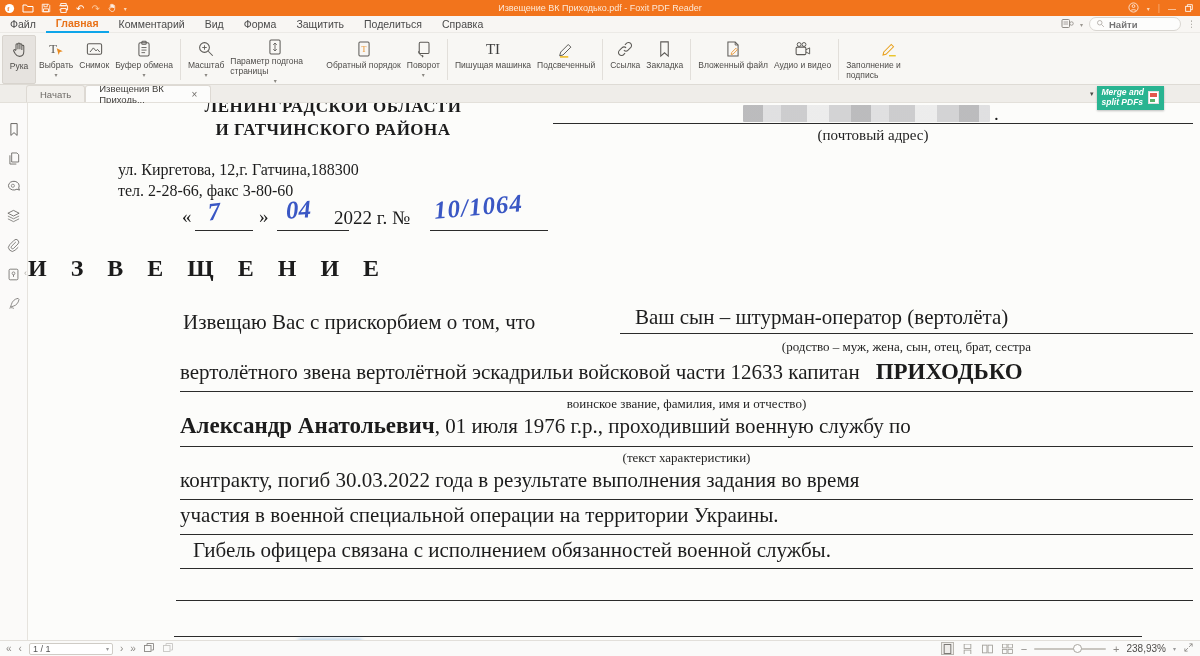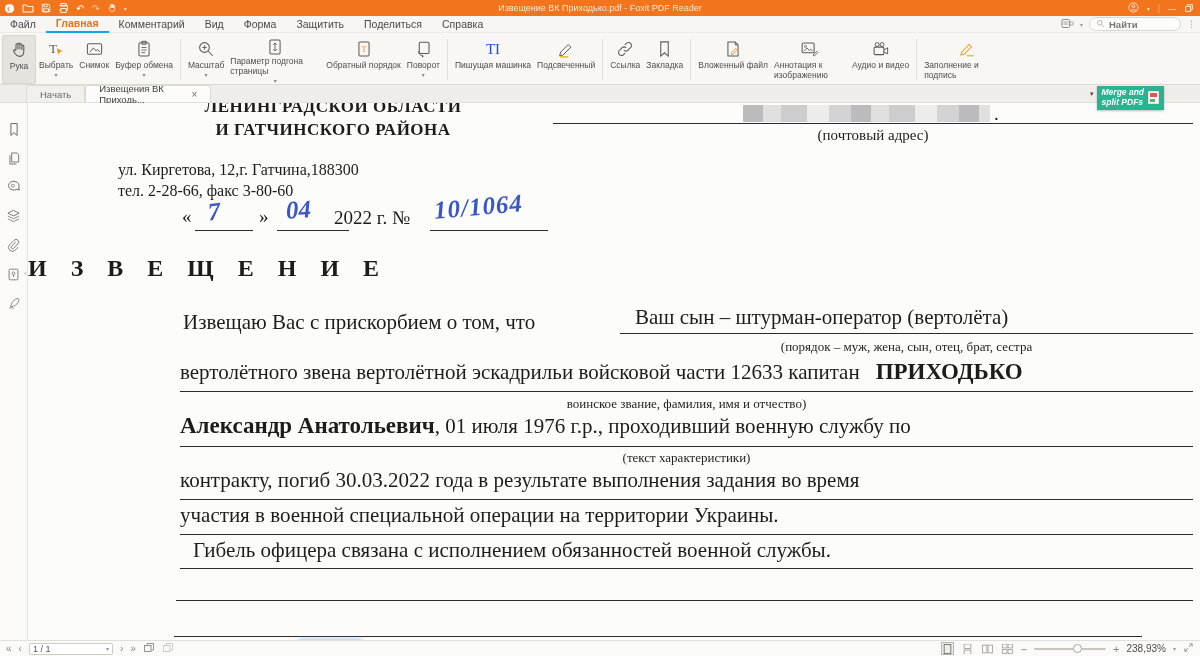--- a/index.html
+++ b/index.html
@@ -253,21 +253,21 @@
             <rect x="7" y="3" width="13" height="15" rx="1.5" fill="none" stroke="#5c5a56" stroke-width="1.4"></rect>
             <path d="M12 21a6 6 0 01-6-6" fill="none" stroke="#5c5a56" stroke-width="1.3"></path>
             <path d="M10 21h3l-1.5 2.5z" fill="#5c5a56"></path>
           </svg>
         </span>
       <span class="rlabel">Поворот</span>
       <span class="rcaret">▾</span>
     </div>
     <div class="rdivider"></div>
     <div class="rbtn">
-      <span class="ric" style="font-family:'Liberation Serif',serif;font-size:15px;color:#1d4ed8">TI</span>
+      <span class="ric" style="font-family:'Liberation Serif',serif;font-size:15px;color:#404040">TI</span>
       <span class="rlabel">Пишущая машинка</span>
     </div>
     <div class="rbtn">
       <span class="ric">
           <svg width="18" height="18" viewBox="0 0 24 24">
             <path d="M5 16L15 6l3.5 3.5L8 20l-4.5 1z" fill="none" stroke="#5c5a56" stroke-width="1.3"></path>
             <path d="M4 22.5h11" stroke="#f0c23c" stroke-width="2.4"></path>
           </svg>
         </span>
       <span class="rlabel">Подсвеченный</span>
@@ -293,31 +293,20 @@
     <div class="rdivider"></div>
     <div class="rbtn">
       <span class="ric">
           <svg width="16" height="18" viewBox="0 0 22 24">
             <path d="M4 2.5h10l4 4v15H4z" fill="none" stroke="#5c5a56" stroke-width="1.4"></path>
             <path d="M14 2.5v4h4" fill="none" stroke="#5c5a56" stroke-width="1.2"></path>
             <path d="M9 17l6-6 2 2-6 6-2.5.5z" fill="none" stroke="#e8891d" stroke-width="1.1"></path>
           </svg>
         </span>
       <span class="rlabel">Вложенный файл</span>
-    </div>
-    <div class="rbtn" style="max-width:78px">
-      <span class="ric">
-          <svg width="20" height="18" viewBox="0 0 26 24">
-            <rect x="2.5" y="4" width="16" height="13" rx="1.5" fill="none" stroke="#5c5a56" stroke-width="1.4"></rect>
-            <circle cx="7" cy="8.5" r="1.4" fill="none" stroke="#5c5a56" stroke-width="1"></circle>
-            <path d="M5 15l4-4.5 3 3.5 2-2 2.5 3" fill="none" stroke="#5c5a56" stroke-width="1.1"></path>
-            <path d="M17 20l5-5 1.5 1.5-5 5z" fill="none" stroke="#5c5a56" stroke-width="1.1"></path>
-          </svg>
-        </span>
-      <span class="rlabel">Аннотация к изображению</span>
     </div>
     <div class="rbtn">
       <span class="ric">
           <svg width="19" height="18" viewBox="0 0 25 24">
             <circle cx="8" cy="6" r="2.6" fill="none" stroke="#5c5a56" stroke-width="1.3"></circle>
             <circle cx="14.5" cy="6" r="2.6" fill="none" stroke="#5c5a56" stroke-width="1.3"></circle>
             <rect x="4" y="9.5" width="13" height="10" rx="1.5" fill="none" stroke="#5c5a56" stroke-width="1.4"></rect>
             <path d="M17 13l5-2.5v8l-5-2.5" fill="none" stroke="#5c5a56" stroke-width="1.3"></path>
           </svg>
         </span>
@@ -422,21 +411,21 @@
       <div class="abs" style="left:249px; top:127px; width:72px; border-top:1.6px solid #2b2b2b;"></div>
       <div class="abs ink" style="left:258px; top:93px; transform:rotate(-4deg);">04</div>
       <div class="abs serif19" style="left:306px; top:104px;">2022 г. №</div>
       <div class="abs" style="left:402px; top:127px; width:118px; border-top:1.6px solid #2b2b2b;"></div>
       <div class="abs ink" style="left:406px; top:90px; transform:rotate(-5deg); letter-spacing:1px;">10/1064</div>
 
       <div class="abs doc-title">И З В Е Щ Е Н И Е</div>
 
       <div class="abs body21" style="left:155px; top:207px;">Извещаю Вас с прискорбием о том, что</div>
       <div class="abs body21 uline" style="left:592px; top:202px; width:573px; height:29px; padding-left:15px;">Ваш сын – штурман-оператор (вертолёта)</div>
-      <div class="abs cap" style="left:592px; top:236px; width:573px;">(порядок – муж, жена, сын, отец, брат, сестра</div>
+      <div class="abs cap" style="left:592px; top:236px; width:573px;">(родство – муж, жена, сын, отец, брат, сестра</div>
 
       <div class="abs uline" style="left:152px; top:256px; width:1013px; height:33px;">
         <span class="body21">вертолётного звена вертолётной эскадрильи войсковой части 12633 капитан</span><span class="bname" style="margin-left:16px;">ПРИХОДЬКО</span>
       </div>
       <div class="abs cap" style="left:152px; top:293px; width:1013px;">воинское звание, фамилия, имя и отчество)</div>
 
       <div class="abs uline" style="left:152px; top:310px; width:1013px; height:34px;">
         <span class="bname">Александр Анатольевич</span><span class="body21">, 01 июля 1976 г.р., проходивший военную службу по</span>
       </div>
       <div class="abs cap" style="left:152px; top:347px; width:1013px;">(текст  характеристики)</div>

